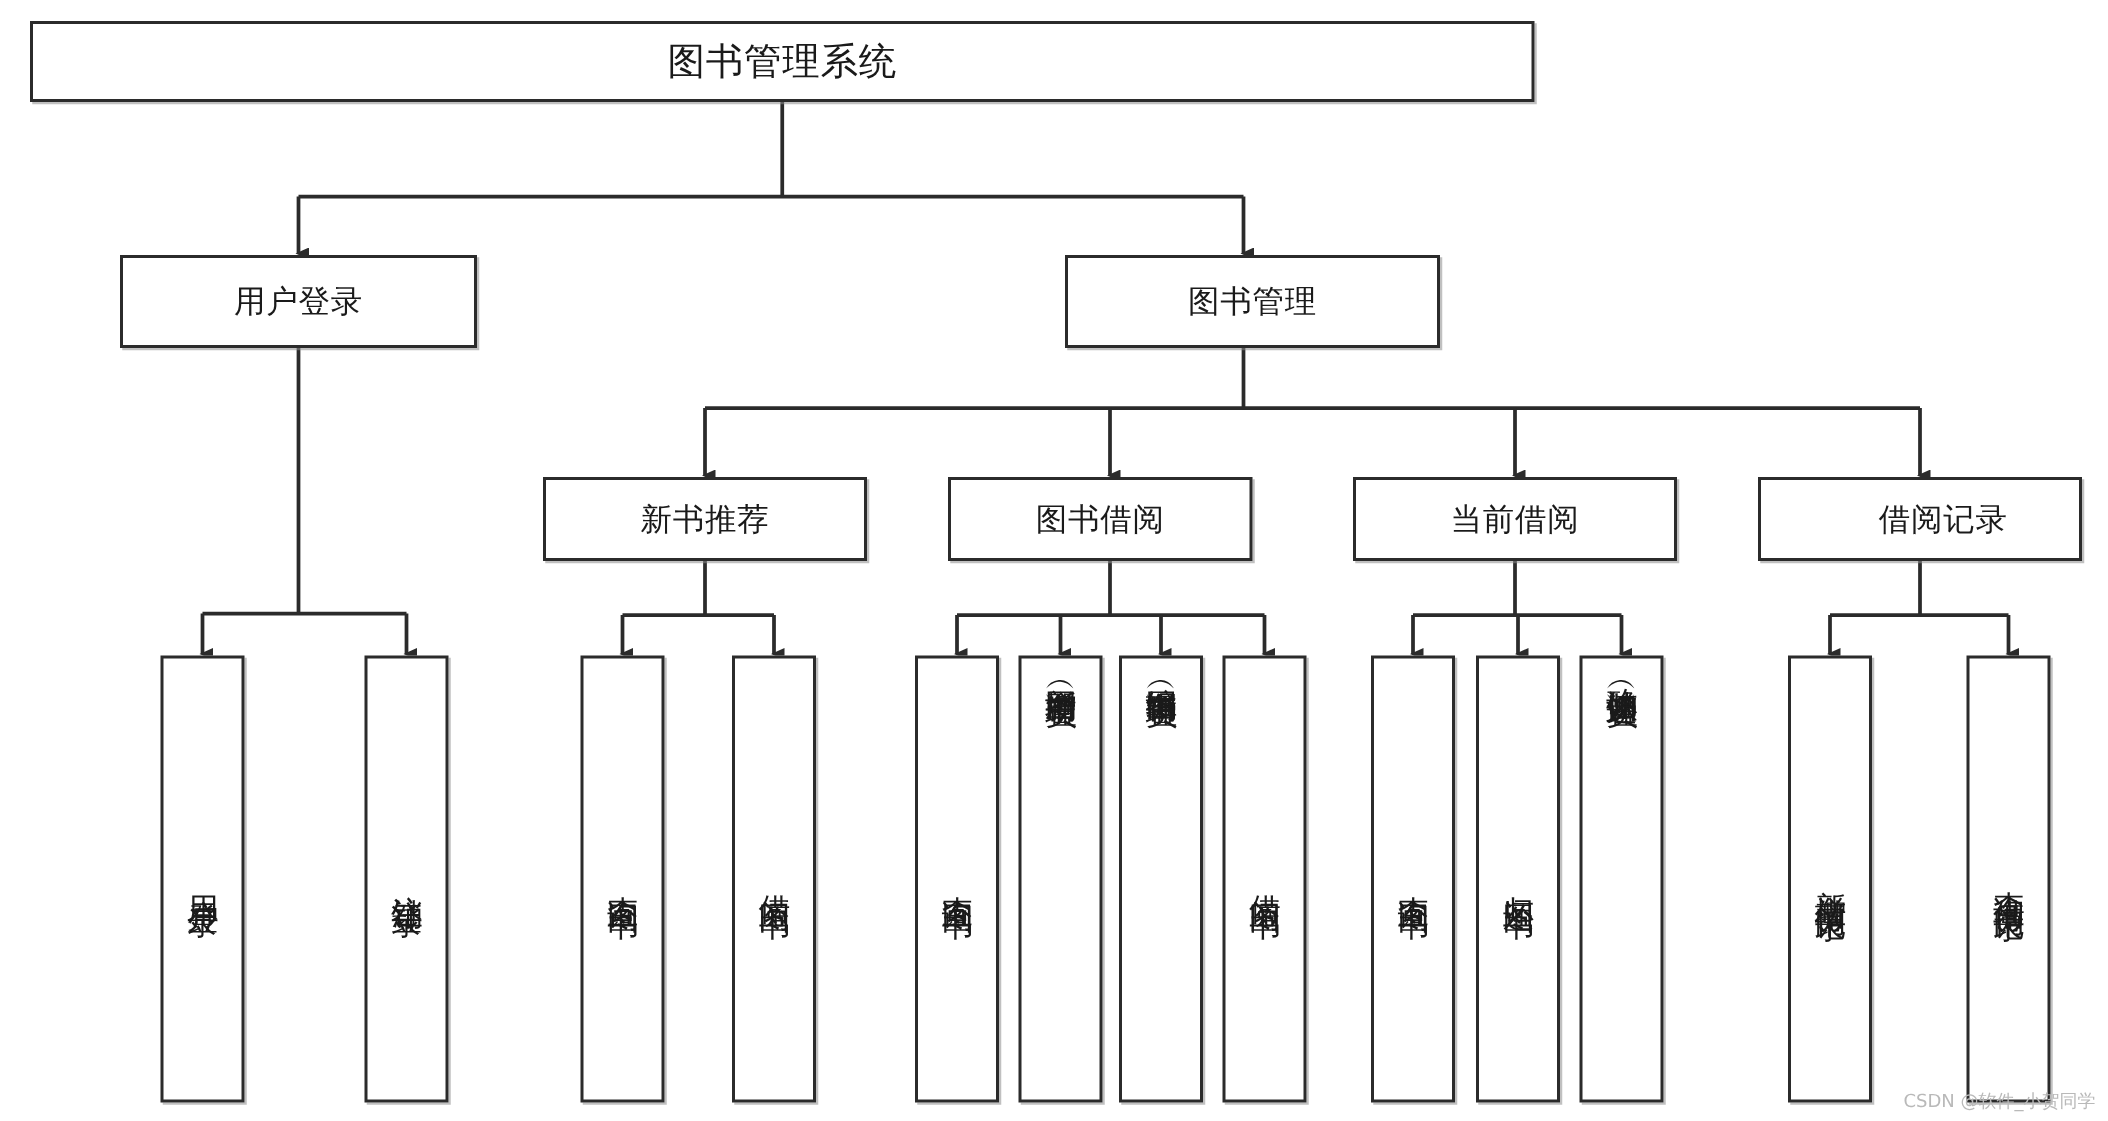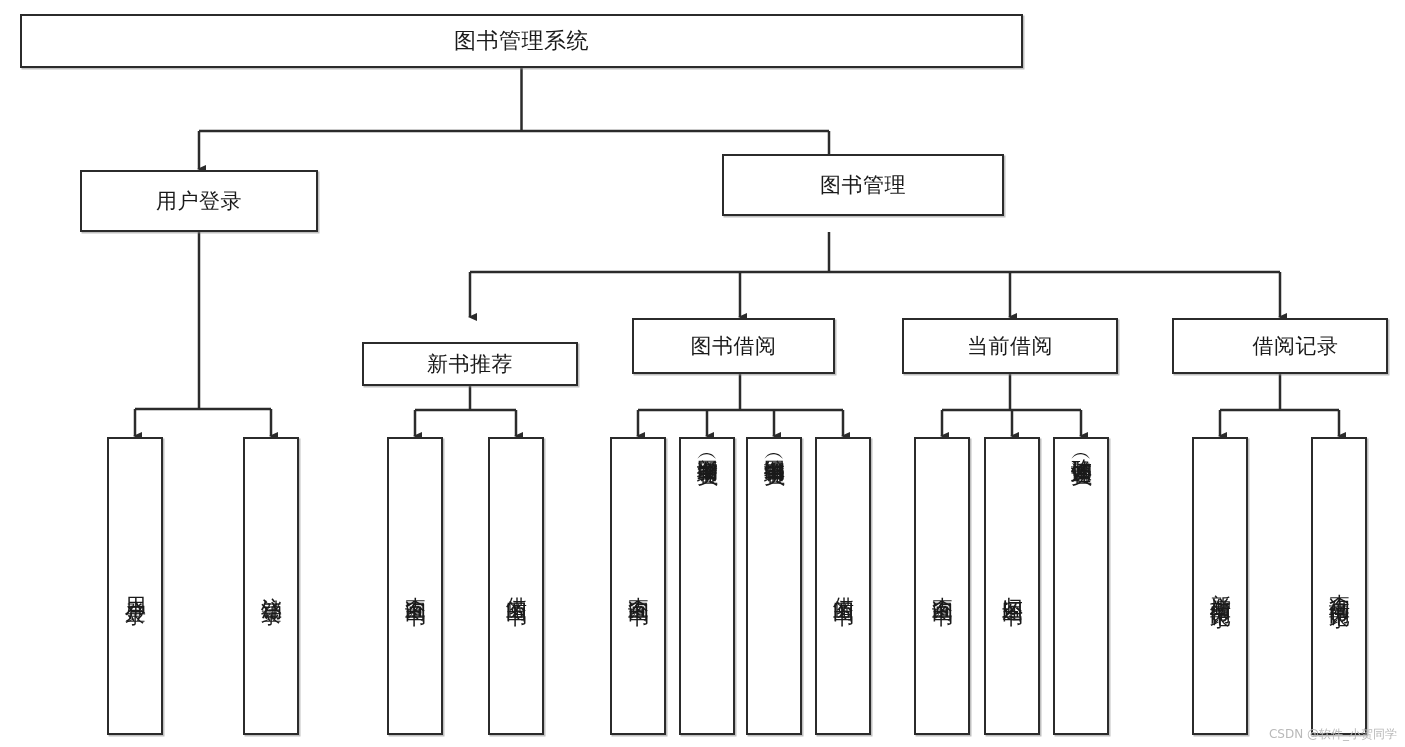--- a/index.html
+++ b/index.html
@@ -36,21 +36,21 @@
   .node .label {
     color: #1a1a1a;
     line-height: 1.18;
     white-space: nowrap;
   }
   
   .node.horiz .label {
     font-size: 21px;
     letter-spacing: 0.5px;
   }
-  .node.top .label { font-size: 22px; }
+  .node.top .label { font-size: 25px; }
   
   .node.vert {
     align-items: center;
     justify-content: center;
   }
   .node.vert .label {
     writing-mode: vertical-rl;
     text-orientation: upright;
     font-size: 21px;
     letter-spacing: 3px;
@@ -123,24 +123,24 @@
       </g>
   </svg>
 
   <div id="node-layer">
       <div class="node horiz top" style="left: 20px; top: 14px; width: 1003px; height: 54px;">
         <span class="label">图书管理系统</span>
       </div>
       <div class="node horiz" style="left: 80px; top: 170px; width: 238px; height: 62px;">
         <span class="label">用户登录</span>
       </div>
-      <div class="node horiz" style="left: 710px; top: 154px; width: 282px; height: 62px; margin-left: 12px;">
+      <div class="node horiz" style="left: 710px; top: 170px; width: 250px; height: 62px;">
         <span class="label">图书管理</span>
       </div>
-      <div class="node horiz" style="left: 362px; top: 318px; width: 216px; height: 44px; margin-top: 24px;">
+      <div class="node horiz" style="left: 362px; top: 318px; width: 216px; height: 56px;">
         <span class="label">新书推荐</span>
       </div>
       <div class="node horiz" style="left: 632px; top: 318px; width: 203px; height: 56px;">
         <span class="label">图书借阅</span>
       </div>
       <div class="node horiz" style="left: 902px; top: 318px; width: 216px; height: 56px; align-items: center;">
         <span class="label">当前借阅</span>
       </div>
       <div class="node horiz" style="left: 1172px; top: 318px; width: 216px; height: 56px; padding-left: 31px;">
         <span class="label">借阅记录</span>

